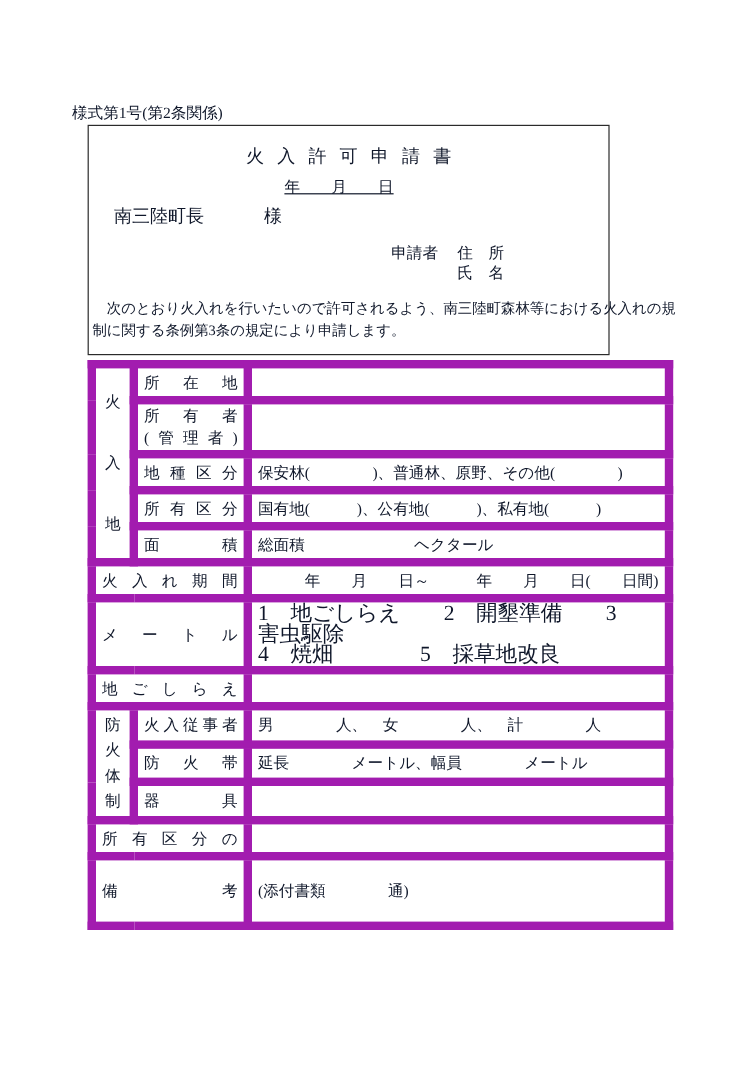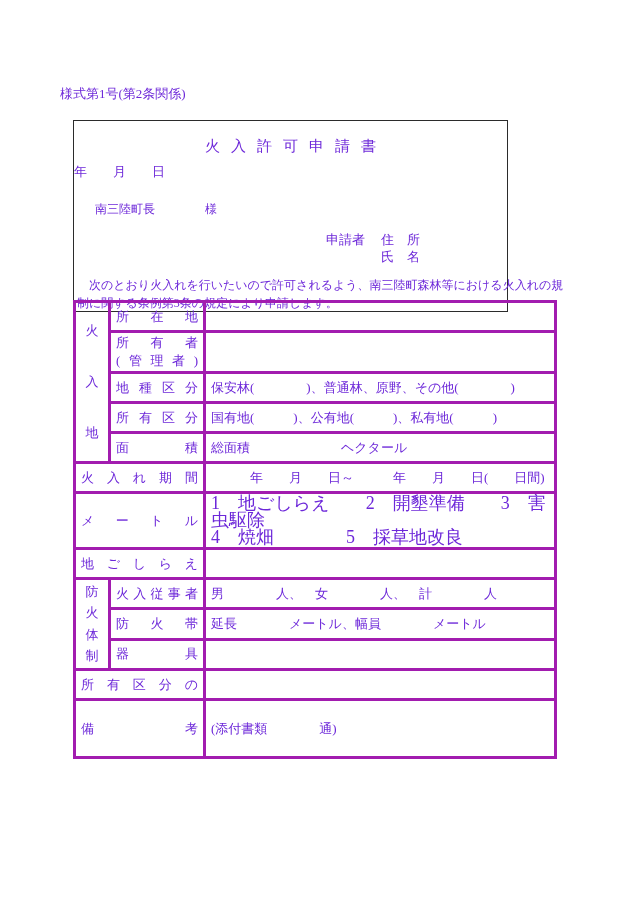--- a/index.html
+++ b/index.html
@@ -1,38 +1,38 @@
 <!DOCTYPE html>
 <html><head>
 <meta charset="utf-8">
 <style>
   * { margin:0; padding:0; box-sizing:border-box; }
   html,body { background:#fff; }
   .page {
     position:relative; width:630px; height:903px; background:#ffffff;
-    font-family:"Liberation Serif","DejaVu Serif",serif; color:#6d28d9;
+    font-family:"Liberation Serif","DejaVu Serif",serif; color:#0f172a;
     overflow:hidden;
   }
   .form-id { position:absolute; left:60px; top:85px; font-size:13px; }
   .main-box {
-    position:absolute; left:73px; top:120px; width:435px; height:192px;
+    position:absolute; left:73px; top:104px; width:435px; height:192px;
     border:1px solid #2b2b2b;
   }
   .title-row { margin-top:16px; text-align:center; font-size:15px; letter-spacing:11px; text-indent:11px; }
-  .date-row { margin-top:7px; text-align:left; padding-right:16px; font-size:13px; }
-  .recipient-row { margin-top:20px; padding-left:21px; font-size:12px; }
+  .date-row { margin-top:7px; text-align:center; padding-right:16px; font-size:13px;text-decoration:underline; }
+  .recipient-row { margin-top:6px; padding-left:21px; font-size:15px; }
   .honorific { margin-left:50px; }
-  .applicant-row { margin-top:13px; margin-left:252px; font-size:13px; display:flex; line-height:17px; }
+  .applicant-row { margin-top:13px; margin-left:252px; font-size:13px; display:flex; line-height:17px;font-family:Liberation Mono, monospace; }
   .applicant-fields { margin-left:16px; }
   .intro { margin-top:11px; padding-left:3px; font-size:12px; line-height:18px; white-space:pre; }
   .form-table {
     position:absolute; left:73px; top:300px; width:481px;
     border-collapse:collapse; table-layout:fixed; font-size:13px;
   }
-  .form-table td { border:3px solid #a21caf; padding:1px 5px; vertical-align:middle; }
+  .form-table td { border:7px solid #a21caf; padding:1px 5px; vertical-align:middle; }
   .group-cell { padding:1px 0; }
   .vlabel { display:flex; flex-direction:column; align-items:center; justify-content:space-around; }
   .vl-5 { height:152px; }
   .vl-3 { height:86px; }
   .label-cell { text-align:justify; text-align-last:justify; }
   .value-cell { overflow:hidden; white-space:nowrap; }
   .multiline { white-space:pre-line; line-height:17px; font-size:18px; }
   .memo-cell { vertical-align:top; padding-top:4px; }
   .h30 { height:30px; } .h36 { height:36px; } .h42 { height:42px; } .h58 { height:58px; }
   .note { position:absolute; left:62px; top:747px; font-size:12.5px; line-height:19px; white-space:pre; }

